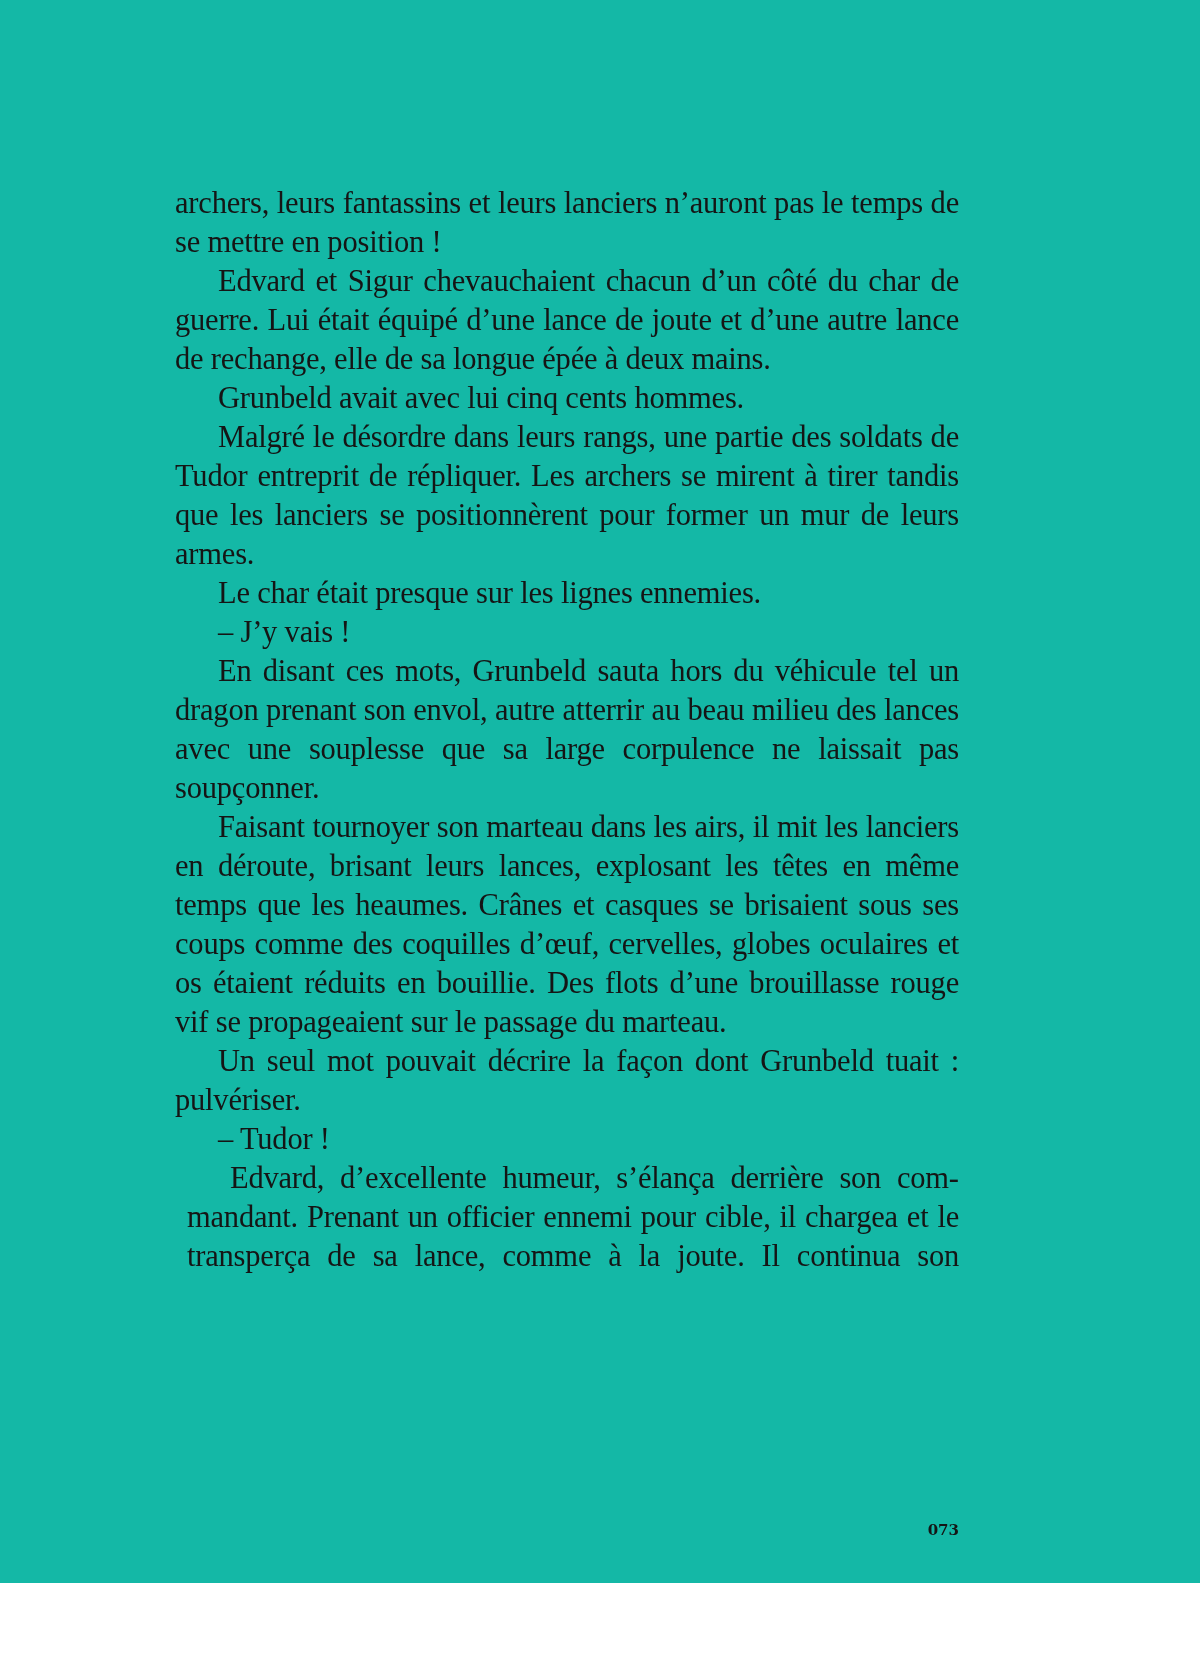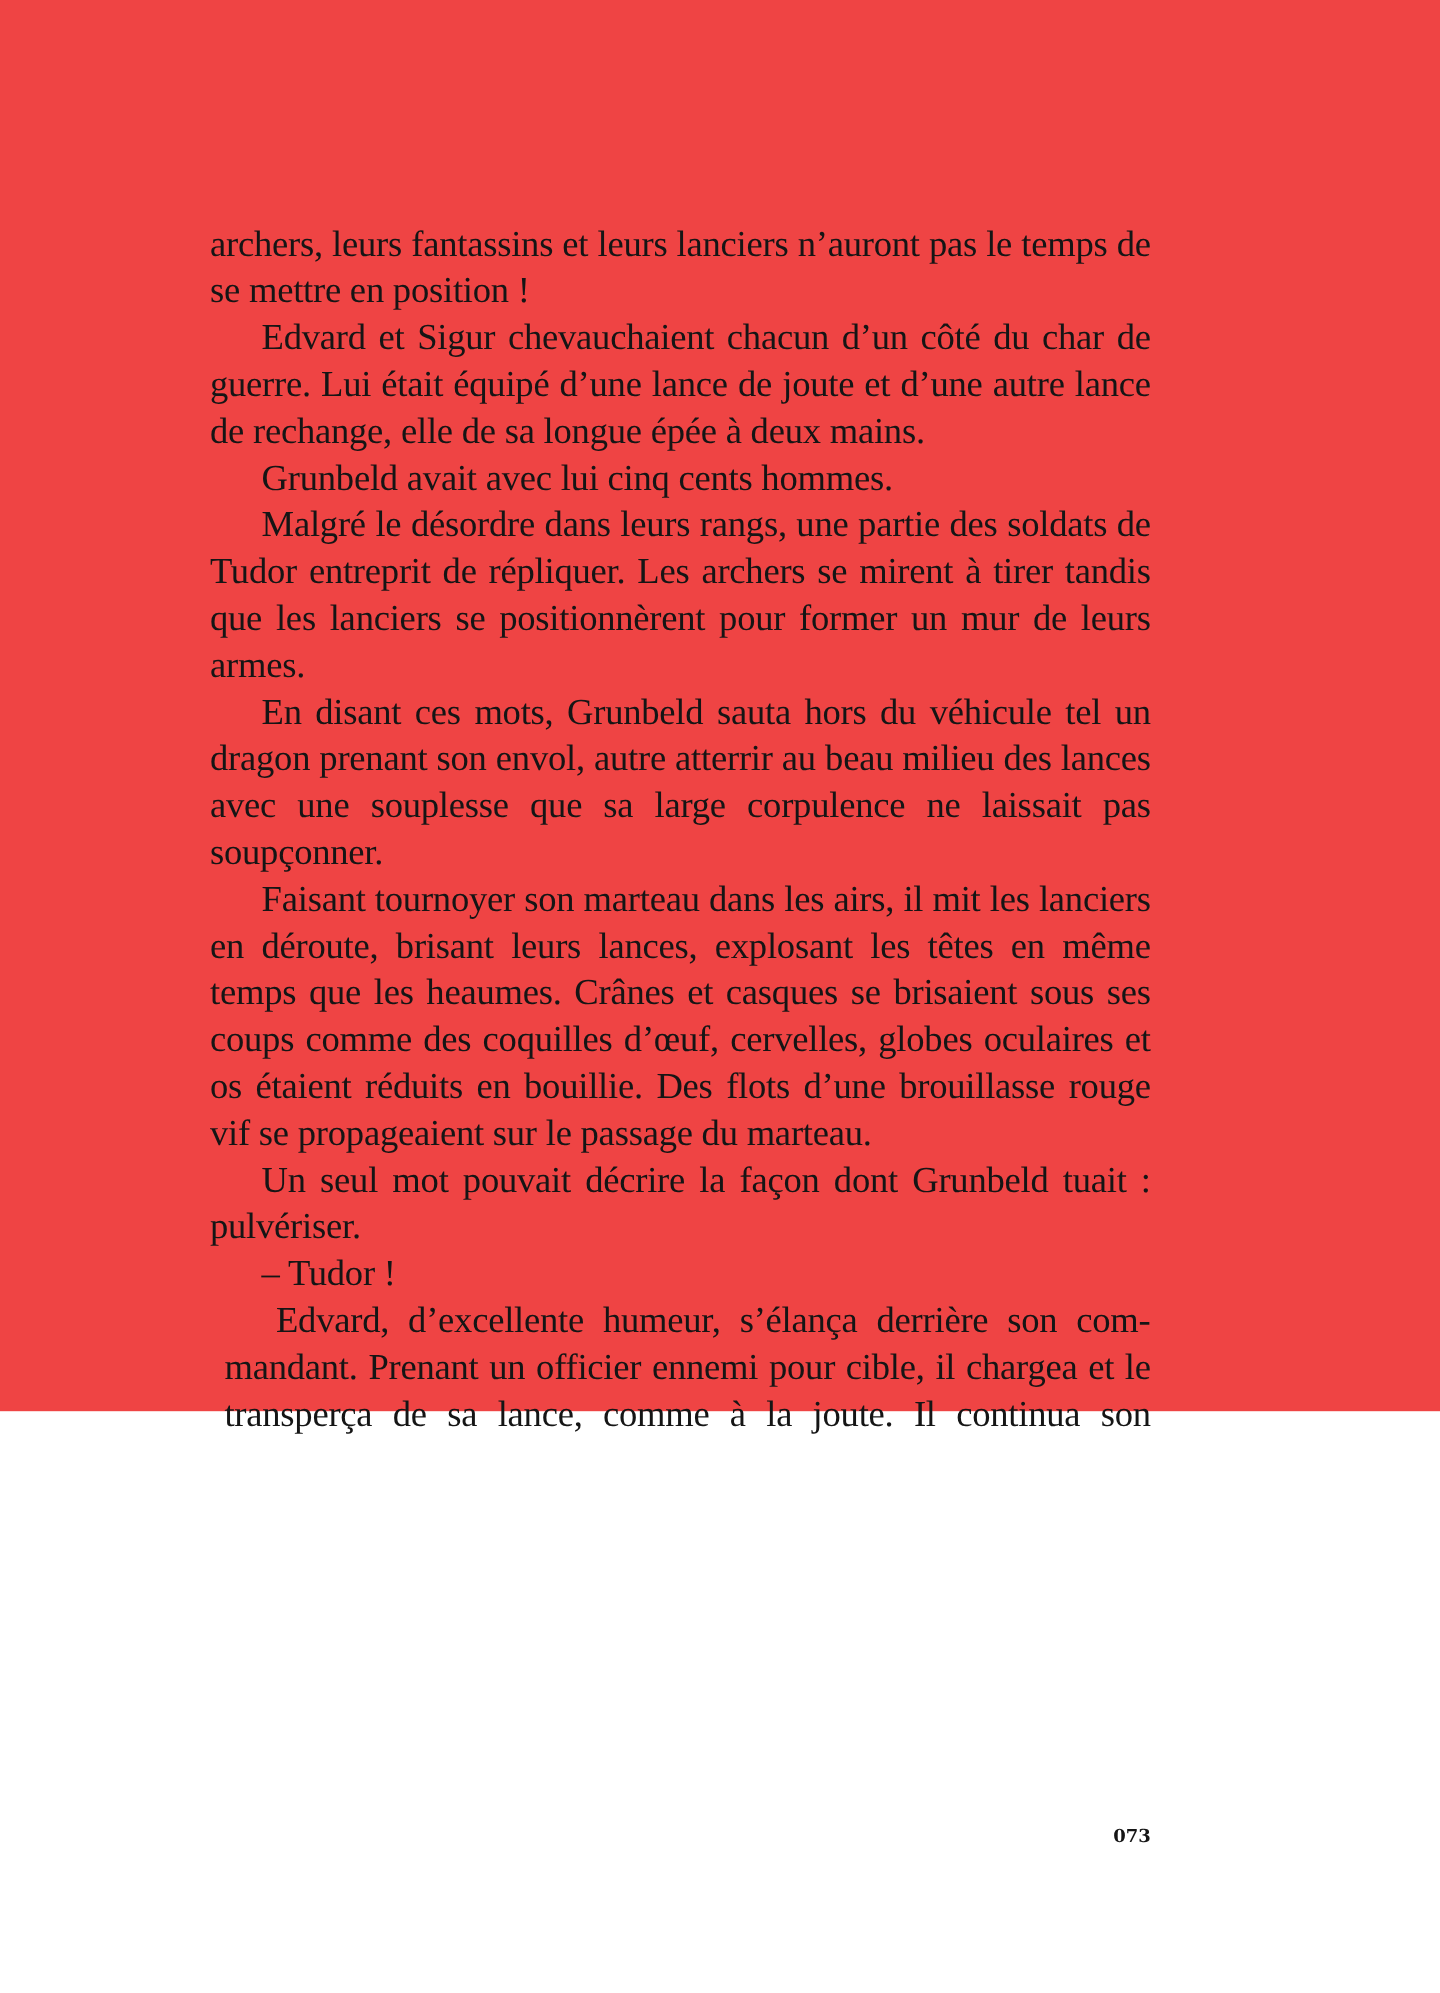--- a/index.html
+++ b/index.html
@@ -11,22 +11,22 @@
       width: 1200px;
       height: 1661px;
       position: relative;
       overflow: hidden;
     }
     .page {
       position: absolute;
       left: 0;
       top: 0;
       width: 1200px;
-      height: 1176px;
-      background: #ef4444;
+      height: 1583px;
+      background: #14b8a6;
     }
     .text-block {
       position: absolute;
       left: 175px;
       top: 184px;
       width: 784px;
       font-family: "Liberation Serif", "DejaVu Serif", serif;
       font-size: 30.5px;
       line-height: 39px;
       color: #151515;
@@ -57,20 +57,22 @@
   </style>
 </head>
 <body>
 
 <div class="page">
   <div class="text-block">
     <p class="no-indent">archers, leurs fantassins et leurs lanciers n’auront pas le temps de se mettre en position !</p>
     <p>Edvard et Sigur chevauchaient chacun d’un côté du char de guerre. Lui était équipé d’une lance de joute et d’une autre lance de rechange, elle de sa longue épée à deux mains.</p>
     <p>Grunbeld avait avec lui cinq cents hommes.</p>
     <p>Malgré le désordre dans leurs rangs, une partie des soldats de Tudor entreprit de répliquer. Les archers se mirent à tirer tandis que les lanciers se positionnèrent pour former un mur de leurs armes.</p>
+    <p>Le char était presque sur les lignes ennemies.</p>
+    <p>– J’y vais !</p>
     <p>En disant ces mots, Grunbeld sauta hors du véhicule tel un dragon prenant son envol, autre atterrir au beau milieu des lances avec une souplesse que sa large corpulence ne laissait pas soupçonner.</p>
     <p>Faisant tournoyer son marteau dans les airs, il mit les lanciers en déroute, brisant leurs lances, explosant les têtes en même temps que les heaumes. Crânes et casques se brisaient sous ses coups comme des coquilles d’œuf, cervelles, globes oculaires et os étaient réduits en bouillie. Des flots d’une brouillasse rouge vif se propageaient sur le passage du marteau.</p>
     <p>Un seul mot pouvait décrire la façon dont Grunbeld tuait : pulvériser.</p>
     <p>– Tudor !</p>
     <p style="text-align-last: justify; margin-left: 12px;">Edvard, d’excellente humeur, s’élança derrière son com­mandant. Prenant un officier ennemi pour cible, il chargea et le transperça de sa lance, comme à la joute. Il continua son</p>
   </div>
   <div class="folio">073</div>
 </div>
 
 </body></html>

